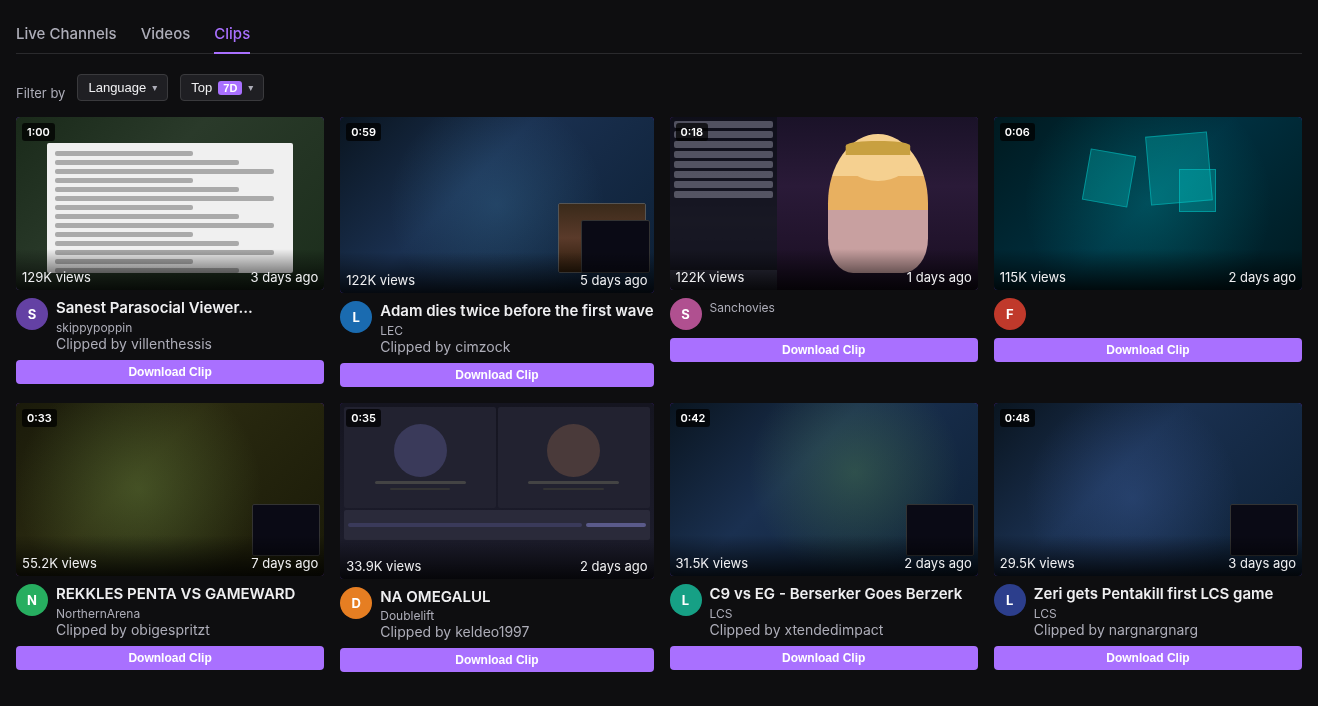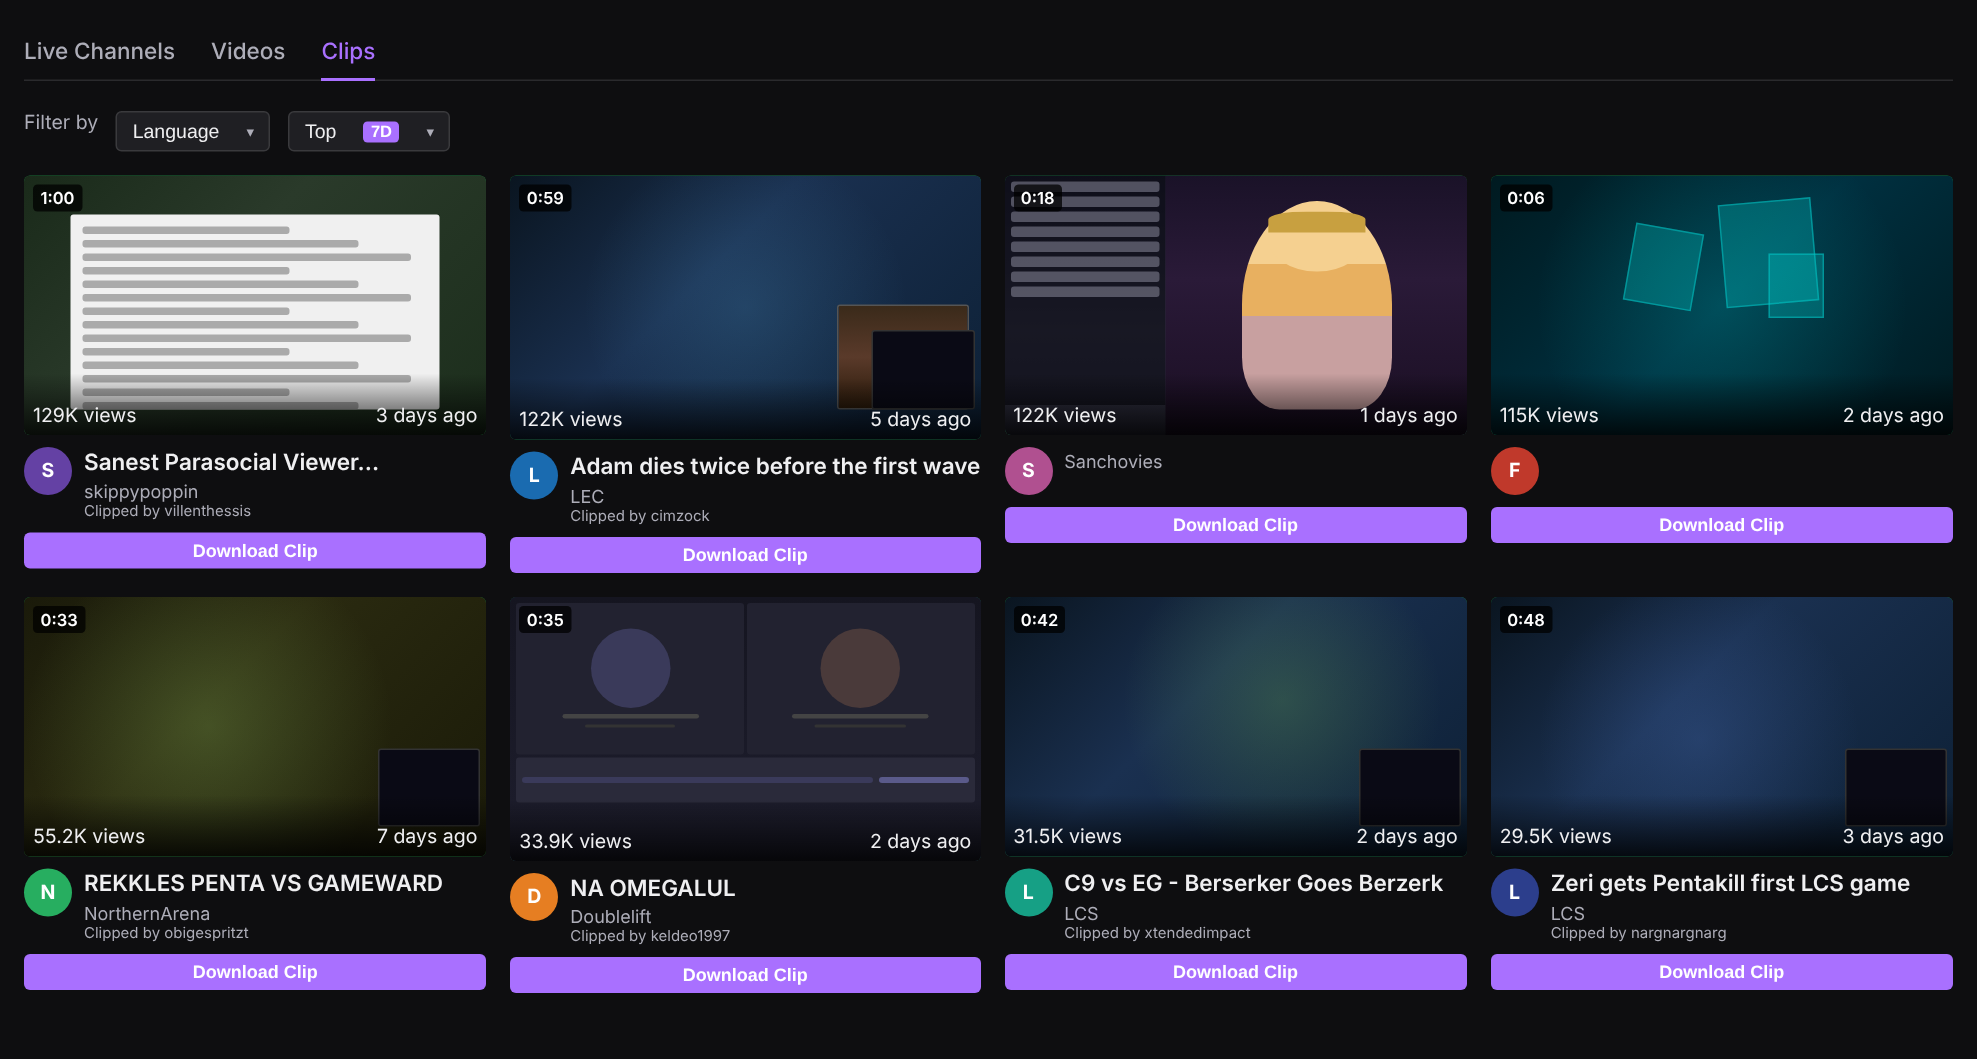--- a/index.html
+++ b/index.html
@@ -41,32 +41,32 @@
       position: absolute;
       bottom: -1px;
       left: 0; right: 0;
       height: 2px;
       background: #a970ff;
     }
 
     
     .filter-bar {
       display: flex;
-      align-items: flex-start;
+      align-items: flex-end;
       gap: 12px;
       margin-bottom: 16px;
     }
     .filter-label {
       color: #adadb8;
       font-size: 13px;
     }
     .filter-btn {
       display: flex;
       align-items: center;
-      gap: 18px;
+      gap: 6px;
       background: #1f1f23;
       border: 1px solid #3a3a3d;
       border-radius: 4px;
       color: #efeff1;
       padding: 5px 10px;
       cursor: pointer;
       font-size: 13px;
     }
     .filter-btn .badge {
       background: #a970ff;
@@ -93,21 +93,21 @@
       flex-direction: column;
       cursor: pointer;
     }
 
     .clip-thumbnail {
       position: relative;
       width: 100%;
       padding-top: 56.25%;
       border-radius: 4px;
       overflow: hidden;
-      background: #15803d;
+      background: #6d28d9;
     }
 
     .thumb-inner {
       position: absolute;
       top: 0; left: 0; right: 0; bottom: 0;
     }
 
     
     .thumb-bg {
       width: 100%; height: 100%;
@@ -179,21 +179,21 @@
       line-height: 1.3;
     }
 
     .clip-channel {
       font-size: 12px;
       color: #adadb8;
       margin-top: 2px;
     }
 
     .clip-clipped-by {
-      font-size: 10px;
+      font-size: 14px;
       color: #adadb8;
     }
 
     .download-btn {
       display: inline-block;
       margin-top: 8px;
       background: #a970ff;
       color: #fff;
       border: none;
       border-radius: 4px;

